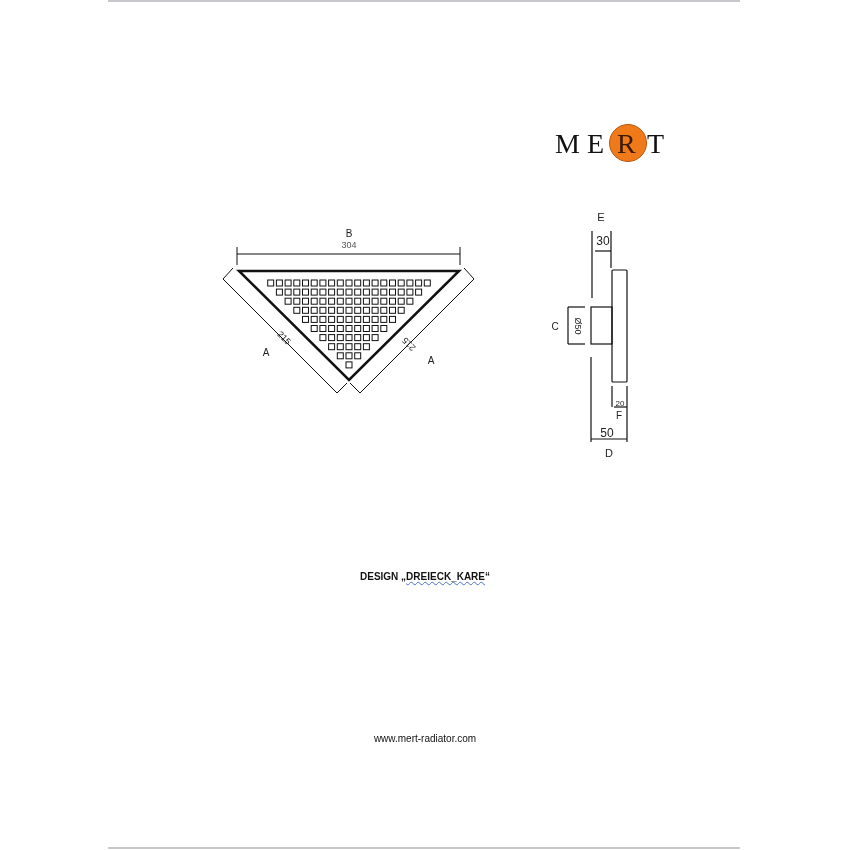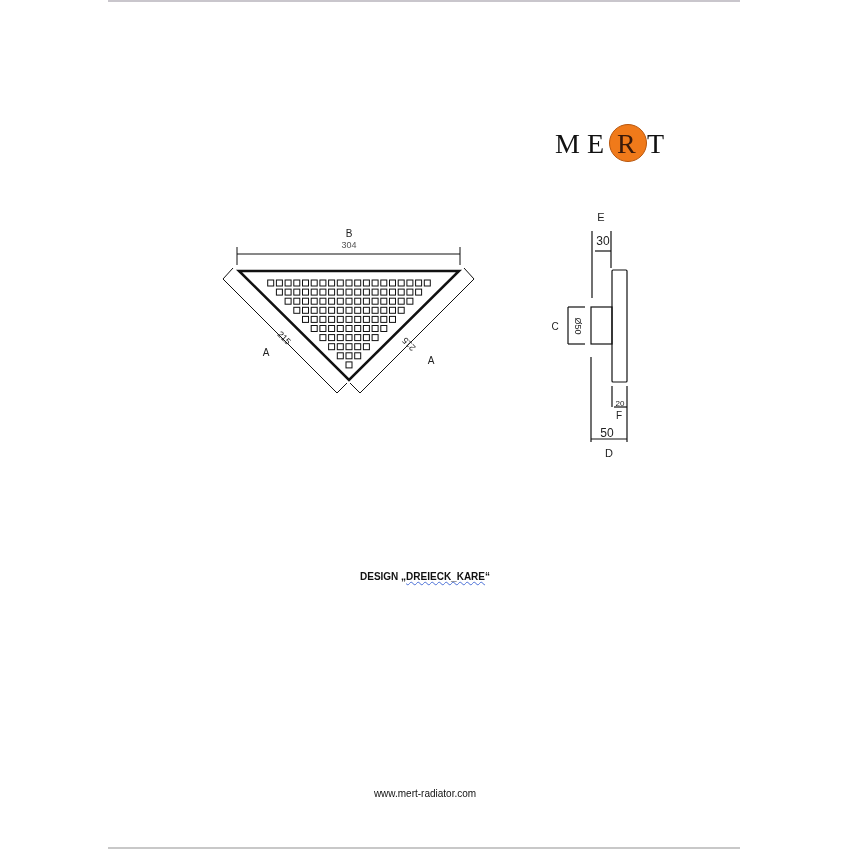--- a/index.html
+++ b/index.html
@@ -6,21 +6,21 @@
   body{width:850px;height:850px;position:relative;overflow:hidden;font-family:"Liberation Sans",sans-serif;color:#111;}
   .rule{position:absolute;left:108px;width:632px;height:2px;background:#c9c6cc;}
   .rule.top{top:0;}
   .rule.bottom{top:847px;background:#c8c8c8;}
   .logo{position:absolute;left:555px;top:124px;height:40px;font-family:"Liberation Serif",serif;font-size:28px;letter-spacing:0;}
   .logo span{position:absolute;top:4px;}
   .logo .circ{position:absolute;left:54px;top:0;width:36px;height:36px;border-radius:50%;background:#f07a1a;border:1px solid #b8560c;}
   .drawing{position:absolute;left:0;top:0;}
   .caption{position:absolute;left:0;width:850px;text-align:center;font-size:10px;}
   .caption.title{top:563px;font-weight:bold;margin-top:8px;}
-  .caption.url{top:788px;}
+  .caption.url{top:733px;}
   .squiggle{text-decoration:underline wavy #4a6fd6;text-decoration-thickness:1px;}
 </style>
 </head>
 <body>
 
 <div class="rule top"></div>
 
 <div class="logo">
   <div class="circ"></div>
   <span style="left:0">M</span>

